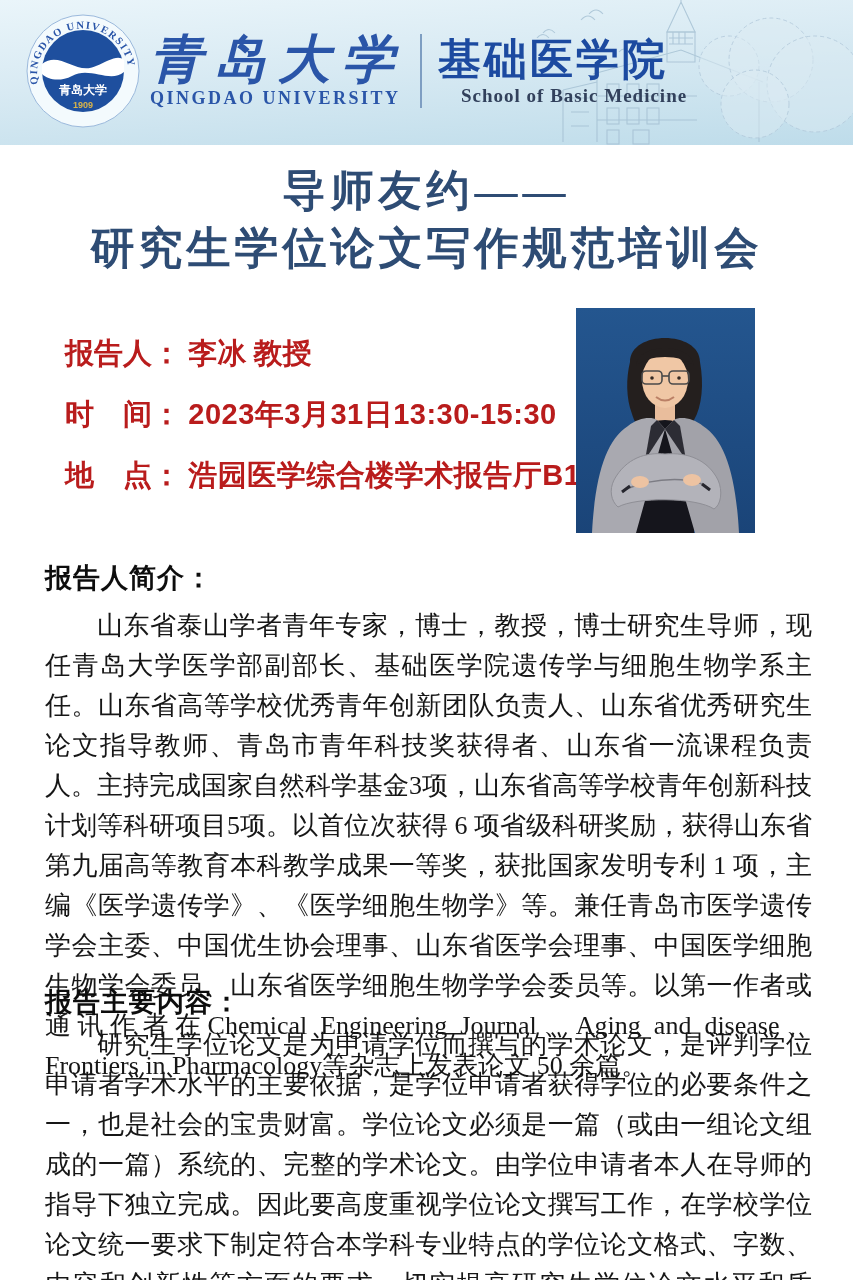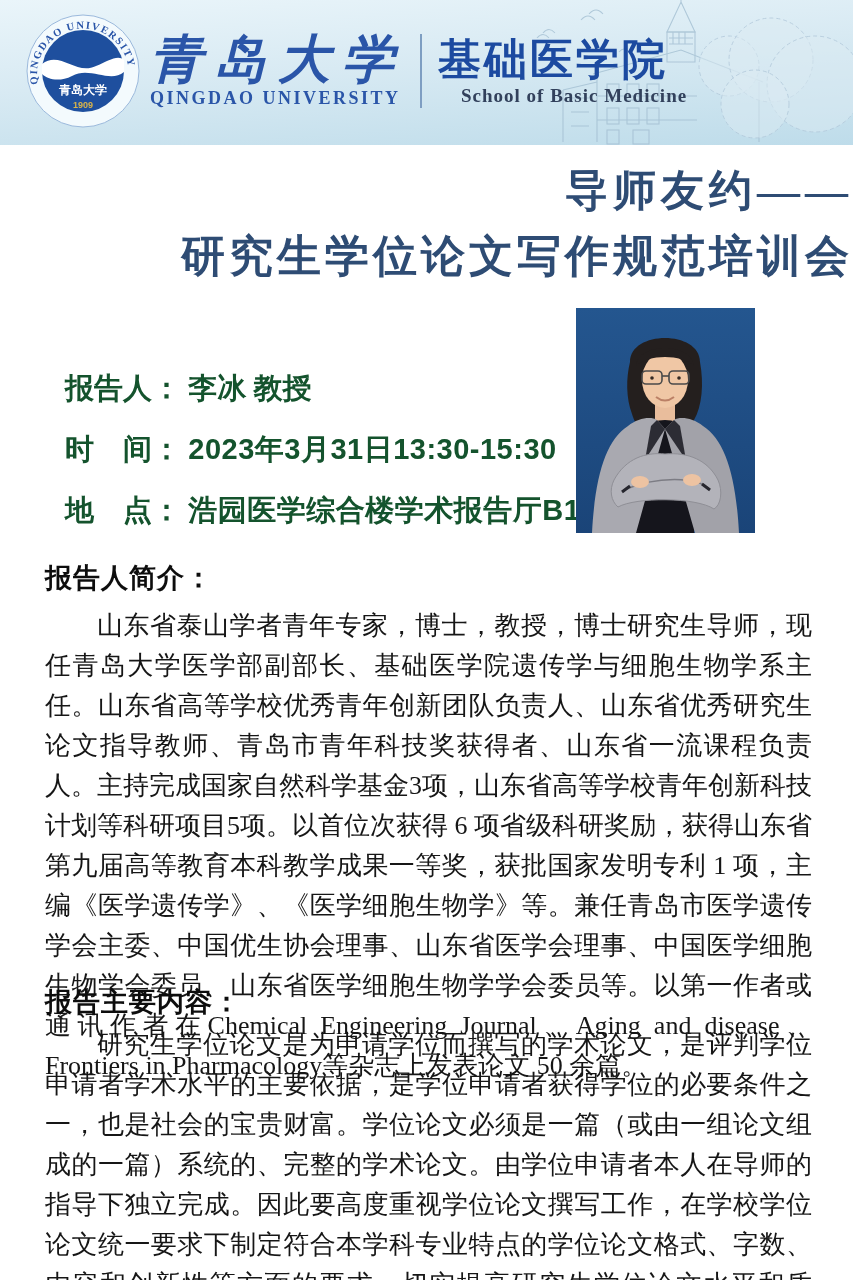--- a/index.html
+++ b/index.html
@@ -30,25 +30,25 @@
   .school-block{padding-top:2px;}
   .school-cn{
     font-size:43px;font-weight:bold;color:#1c4aa0;letter-spacing:3px;line-height:1.05;
     font-family:"Liberation Sans","DejaVu Sans",sans-serif;white-space:nowrap;
   }
   .school-en{
     font-size:19px;font-weight:bold;color:#32415c;letter-spacing:1px;margin-top:2px;
     font-family:"Liberation Serif","DejaVu Serif",serif;white-space:nowrap;margin-left:23px;
   }
   
-  .title-block{position:absolute;left:0;top:166px;width:853px;text-align:right;color:#2e4c74;font-weight:bold;}
+  .title-block{position:absolute;left:0;top:166px;width:853px;text-align:center;color:#2e4c74;font-weight:bold;}
   .title-line1{font-size:43px;line-height:1.15;letter-spacing:5px;}
-  .title-line2{font-size:44px;line-height:1.15;letter-spacing:4px;margin-top:17px;}
-  
-  .info-block{position:absolute;left:65px;top:334px;width:505px;color:#14532d;margin-top:35px;}
+  .title-line2{font-size:44px;line-height:1.15;letter-spacing:4px;margin-top:9px;}
+  
+  .info-block{position:absolute;left:65px;top:334px;width:505px;color:#b91c1c;}
   .info-line{height:31px;margin-bottom:30px;font-size:29px;font-weight:bold;white-space:nowrap;}
   .info-label{font-family:"Liberation Serif","DejaVu Serif",serif;}
   .val-serif{font-family:"Liberation Serif","DejaVu Serif",serif;}
   .val-sans{font-family:"Liberation Sans","DejaVu Sans",sans-serif;letter-spacing:.5px;}
   
   .photo{position:absolute;left:576px;top:308px;width:179px;height:225px;}
   
   .sec-heading{
     position:absolute;left:45px;font-size:27px;font-weight:bold;color:#0d0d0d;
     font-family:"Liberation Sans","DejaVu Sans",sans-serif;letter-spacing:1px;white-space:nowrap;

